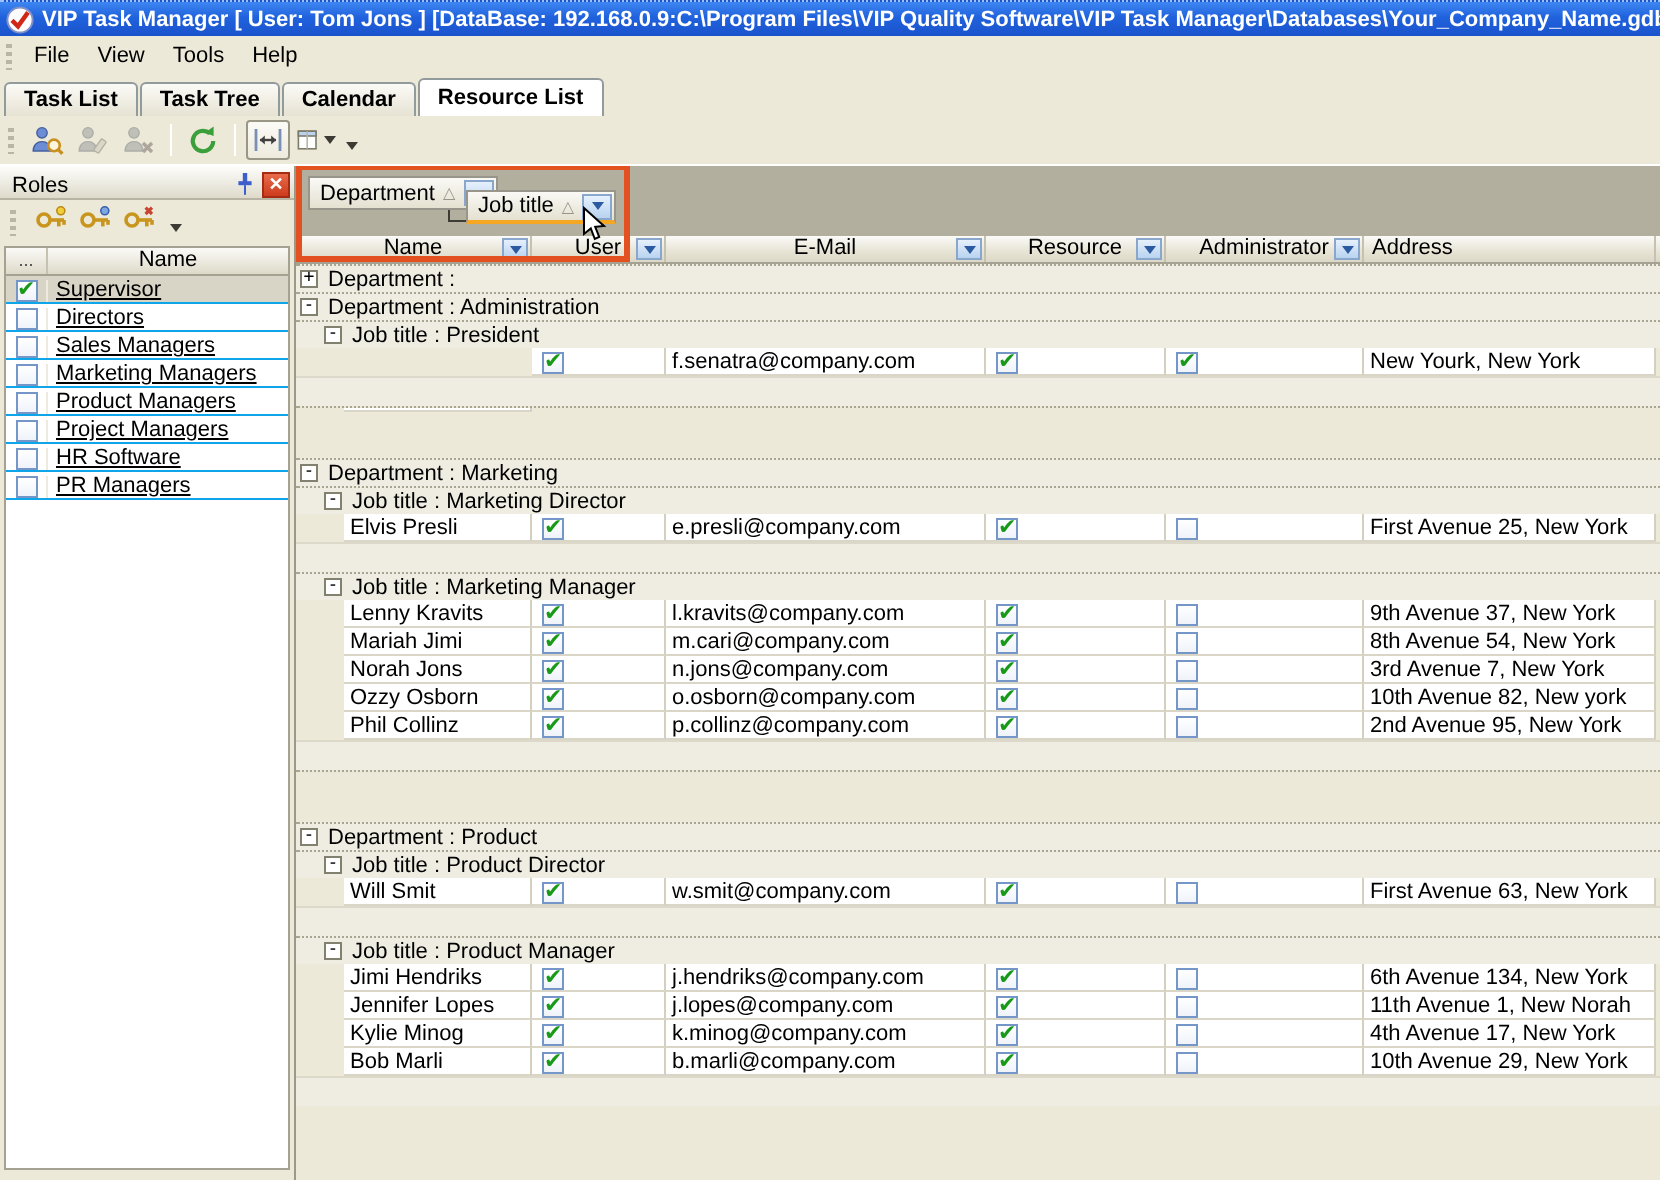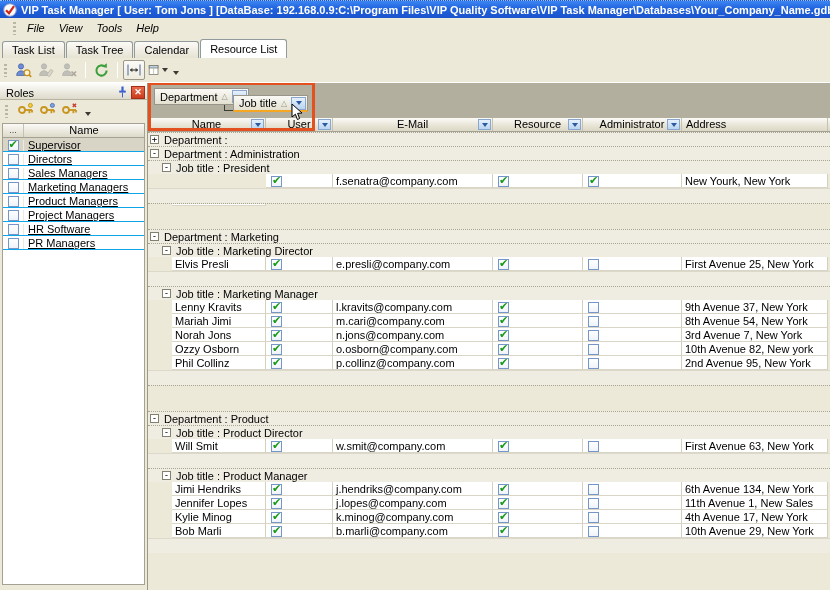--- a/index.html
+++ b/index.html
@@ -4,26 +4,26 @@
 <style>
   * { margin:0; padding:0; box-sizing:border-box; }
   html,body { width:830px; height:590px; overflow:hidden; }
   body { font-family:"Liberation Sans", sans-serif; font-size:11px; background:#ECE9D8; color:#000; }
 
   .titlebar { height:18px; display:flex; align-items:center; gap:4px; padding-left:3px;
     background:linear-gradient(180deg,#3D86F2 0%,#2062DD 45%,#1A53CC 100%);
     border-top:1px dotted #9CC0F8; color:#fff; font-weight:bold; white-space:nowrap; overflow:hidden; }
   .app-icon { width:14px; height:14px; flex:0 0 auto; }
 
-  .menubar { height:20px; display:flex; align-items:center; padding-left:12px; background:#ECE9D8;font-style:italic; }
+  .menubar { height:20px; display:flex; align-items:center; padding-left:2px; background:#ECE9D8; }
   .grip { width:3px; height:13px; margin:0 4px 0 1px;
     background:repeating-linear-gradient(180deg,#B9B6A5 0 2px,transparent 2px 4px); }
   .menu-item { padding:2px 7px; }
 
-  .tabbar { height:20px; display:flex; align-items:flex-end; padding-left:2px; background:#ECE9D8; }
+  .tabbar { height:20px; display:flex; align-items:flex-end; padding-left:2px; background:#ECE9D8;font-weight:bold; }
   .tab { height:17px; display:flex; align-items:center; padding:0 9px; margin-right:1px;
     border:1px solid #919B9C; border-bottom:none; border-radius:3px 3px 0 0;
     background:linear-gradient(180deg,#FBFAF6,#E6E3D3); }
   .tab.active { height:19px; background:#FFFFFF; position:relative; z-index:2; }
 
   .toolbar { height:24px; display:flex; align-items:center; gap:2px; padding-left:3px; background:#ECE9D8; }
   .tb-icon { width:21px; height:20px; display:flex; align-items:center; justify-content:center; }
   .tb-icon.dim { opacity:.5; filter:grayscale(.8); }
   .tb-sep { width:1px; height:16px; background:#C3C0AF; border-right:1px solid #fff; margin:0 3px; }
   .tb-btn { display:flex; align-items:center; justify-content:center; width:22px; height:20px; border:1px solid transparent; }
@@ -513,21 +513,21 @@
           <div class="cell ck" style="width: 67px;">
             <div class="checkbox checked"></div>
           </div>
           <div class="cell" style="width: 160px;">j.lopes@company.com</div>
           <div class="cell ck" style="width: 90px;">
             <div class="checkbox checked"></div>
           </div>
           <div class="cell ck" style="width: 99px;">
             <div class="checkbox"></div>
           </div>
-          <div class="cell" style="width: 146px;">11th Avenue 1, New Sales</div>
+          <div class="cell" style="width: 146px;">11th Avenue 1, New Norah</div>
         </div>
         <div class="d-row">
           <div class="indent"></div>
           <div class="cell" style="width: 94px;">Kylie Minog</div>
           <div class="cell ck" style="width: 67px;">
             <div class="checkbox checked"></div>
           </div>
           <div class="cell" style="width: 160px;">k.minog@company.com</div>
           <div class="cell ck" style="width: 90px;">
             <div class="checkbox checked"></div>

